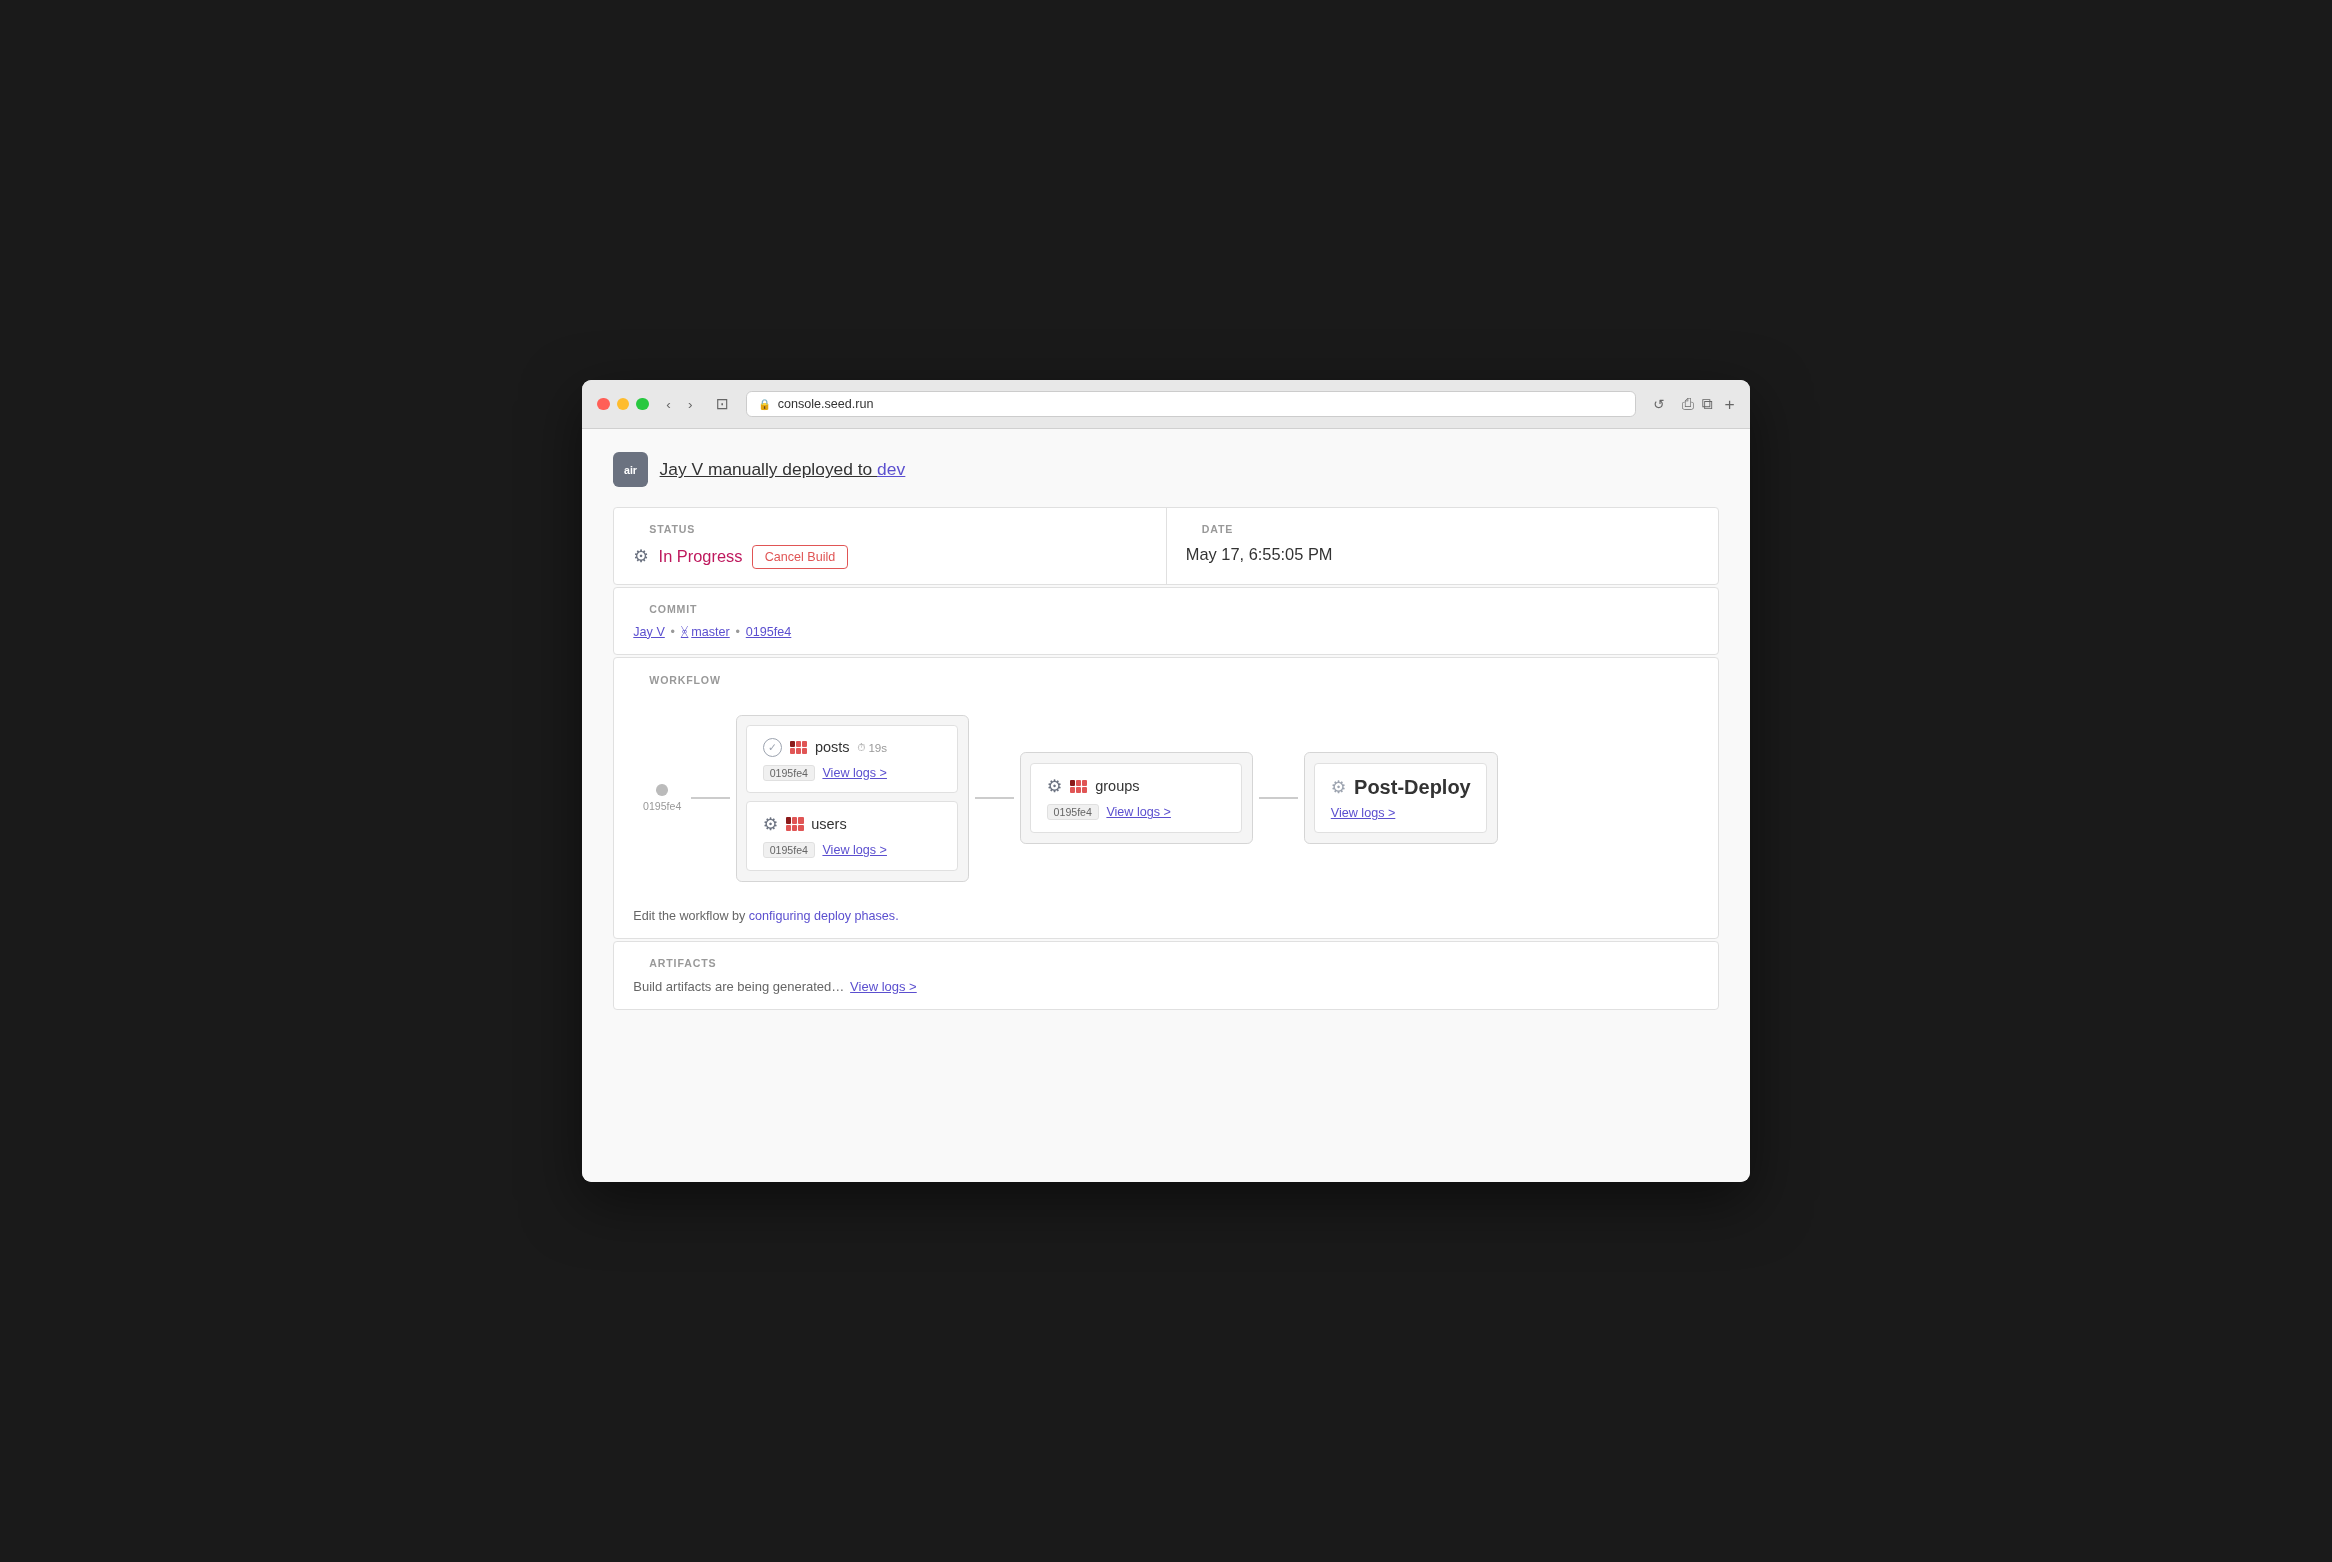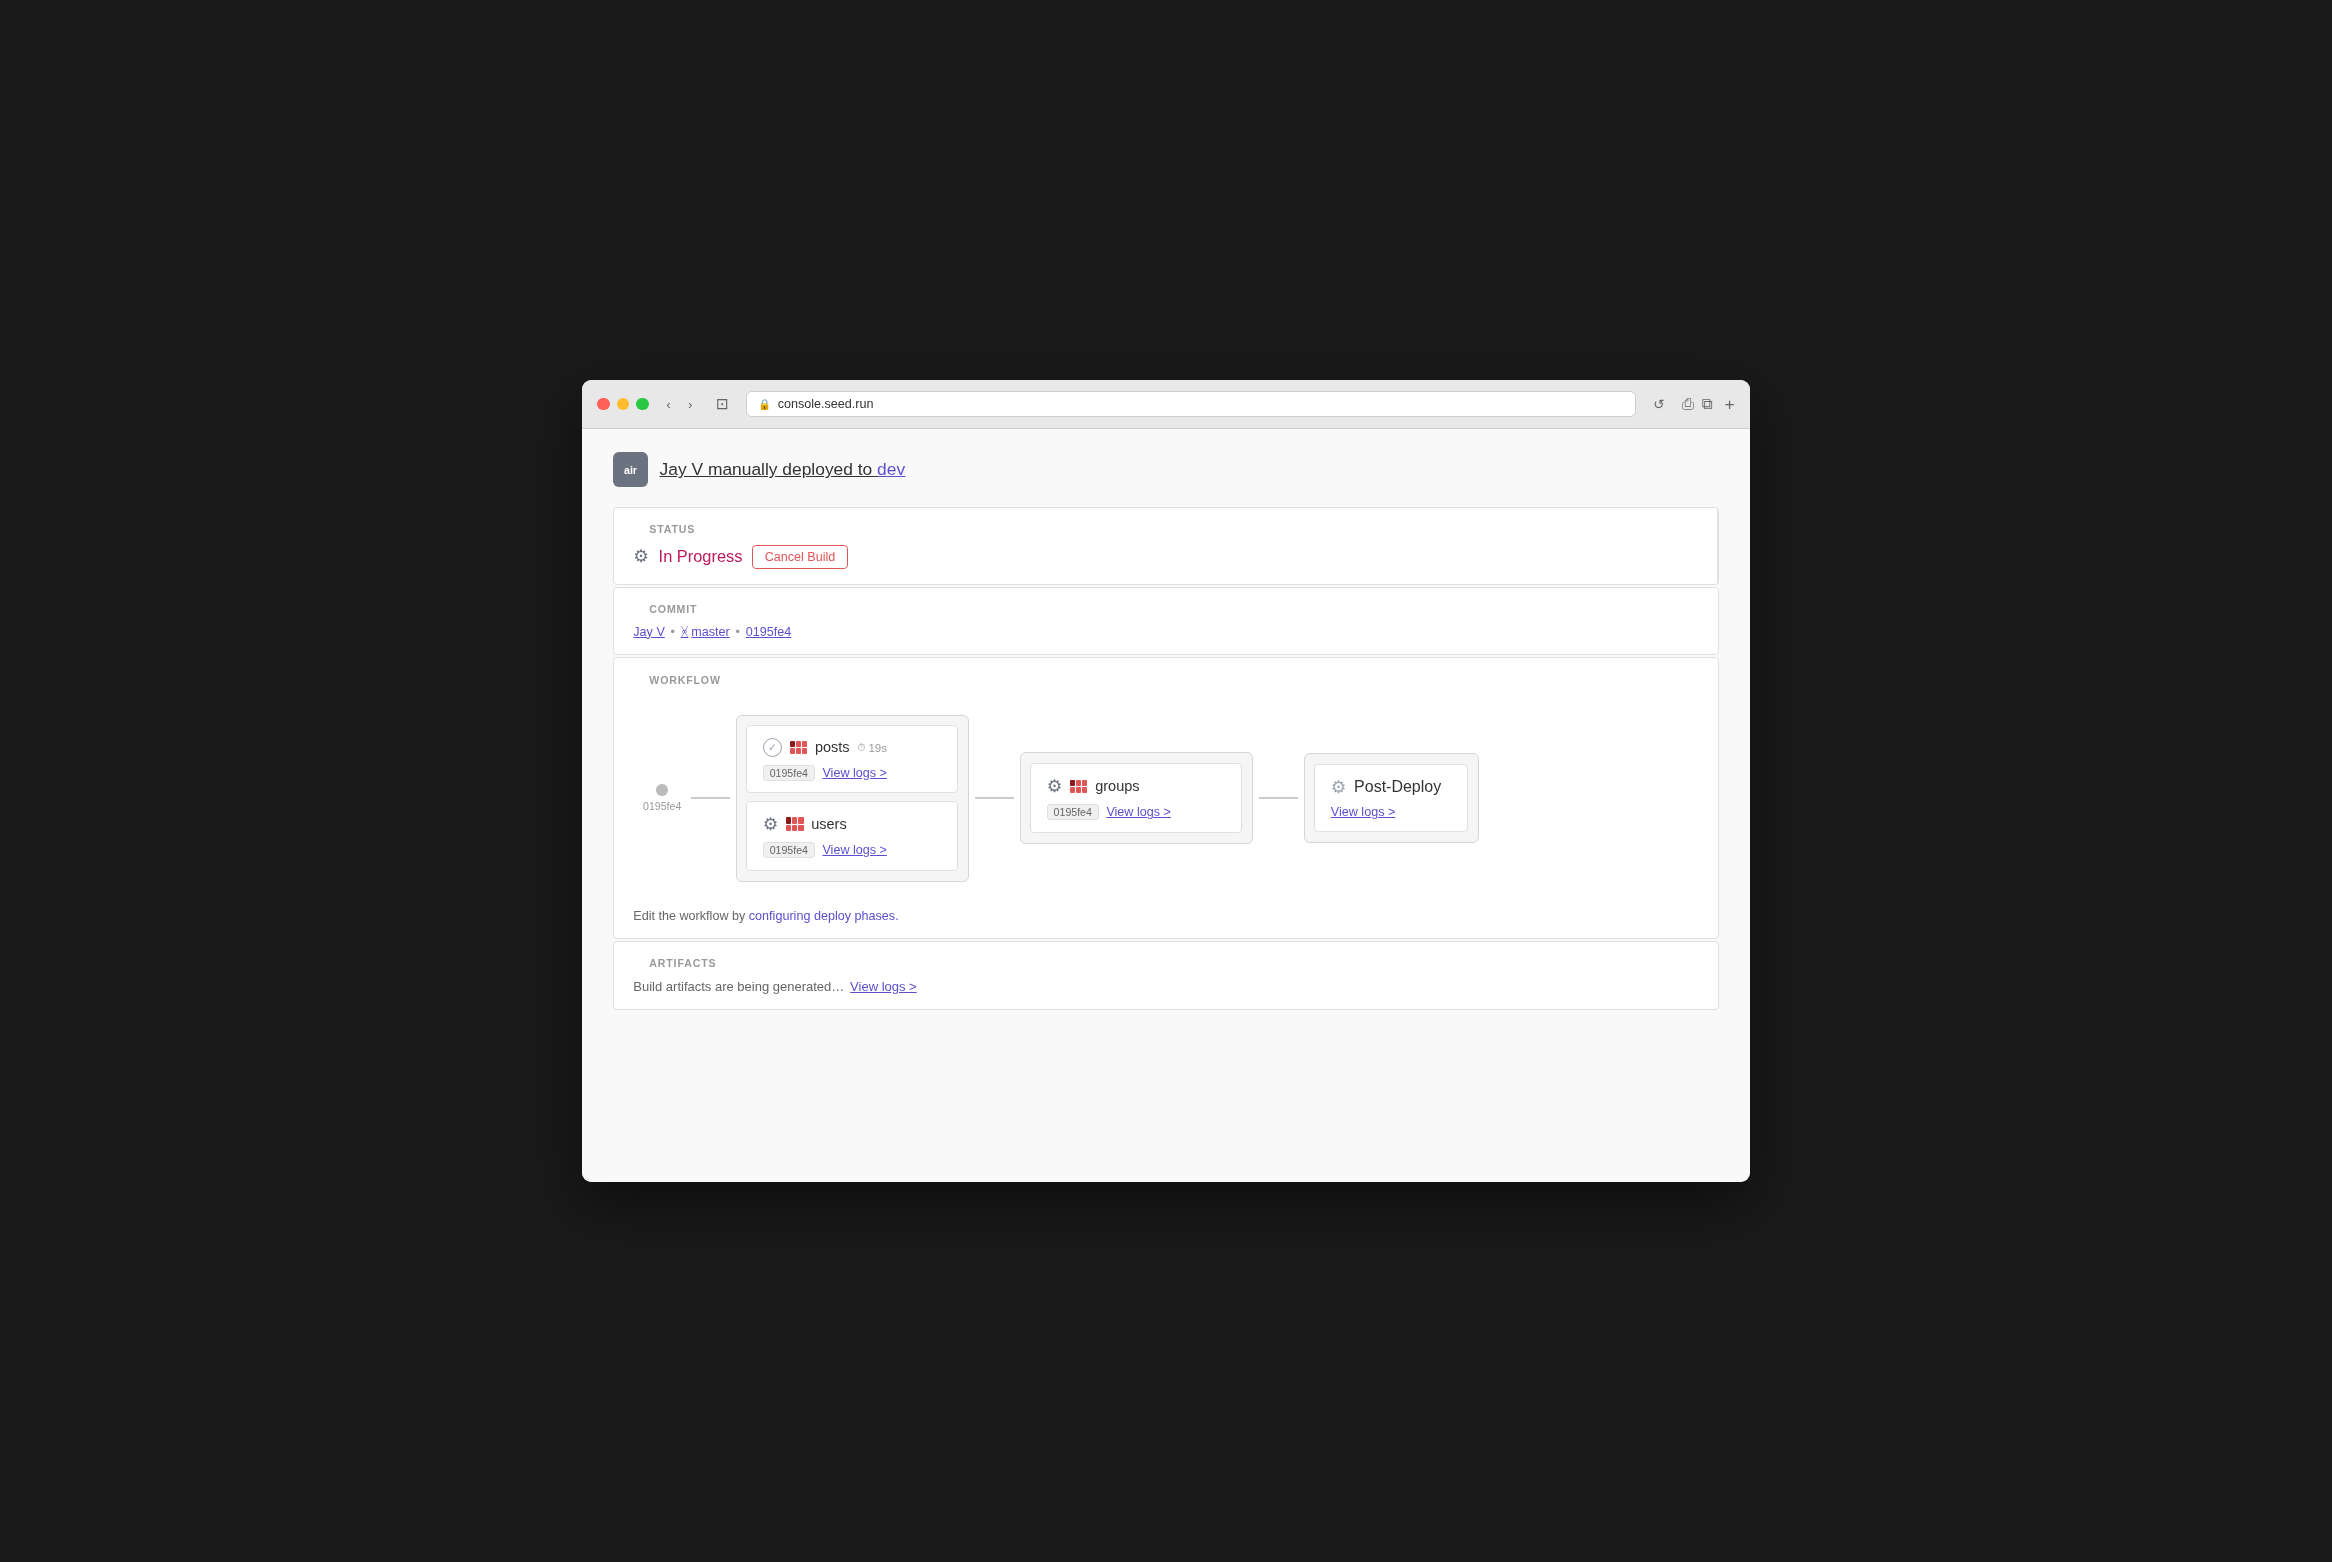--- a/index.html
+++ b/index.html
@@ -320,23 +320,23 @@
       display: flex;
       flex-direction: column;
       gap: 7.7px;
     }
     .post-deploy-header {
       display: flex;
       align-items: center;
       gap: 7.7px;
     }
     .post-deploy-name {
-      font-size: 16px;
+      font-size: 20px;
       color: #333;
-      font-weight: 400;
+      font-weight: 700;
     }
     .workflow-edit-text {
       font-size: 12.6px;
       color: #666;
       margin-top: 7.7px;
     }
     .workflow-edit-text a {
       color: #5b4fcf;
       text-decoration: none;
     }
@@ -422,20 +422,24 @@
     </div>
 
     <div class="status-date-row">
       <div class="status-section">
         <div class="section-label">STATUS</div>
         <div class="status-content">
           <span class="gear-icon-spinning spinning" style="font-size:17.4px;">⚙</span>
           <span class="status-text">In Progress</span>
           <button class="cancel-btn">Cancel Build</button>
         </div>
+      </div>
+      <div class="date-section">
+        <div class="section-label">DATE</div>
+        <div class="date-text">May 17, 6:55:05 PM</div>
       </div>
     </div>
 
     <div class="commit-section">
       <div class="section-label">COMMIT</div>
       <div class="commit-meta">
         <a class="author-link" href="#">Jay V</a>
         <span class="dot">•</span>
         <a class="branch-link" href="#">
           <span>ᚸ</span>

